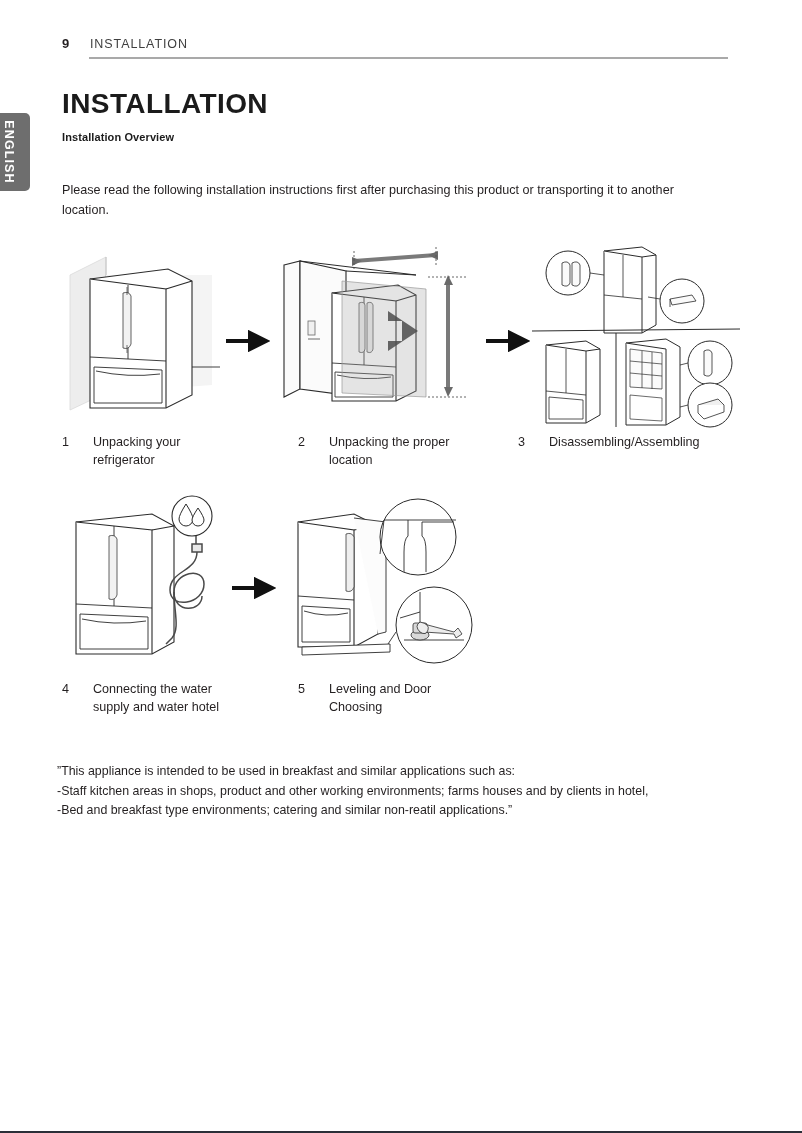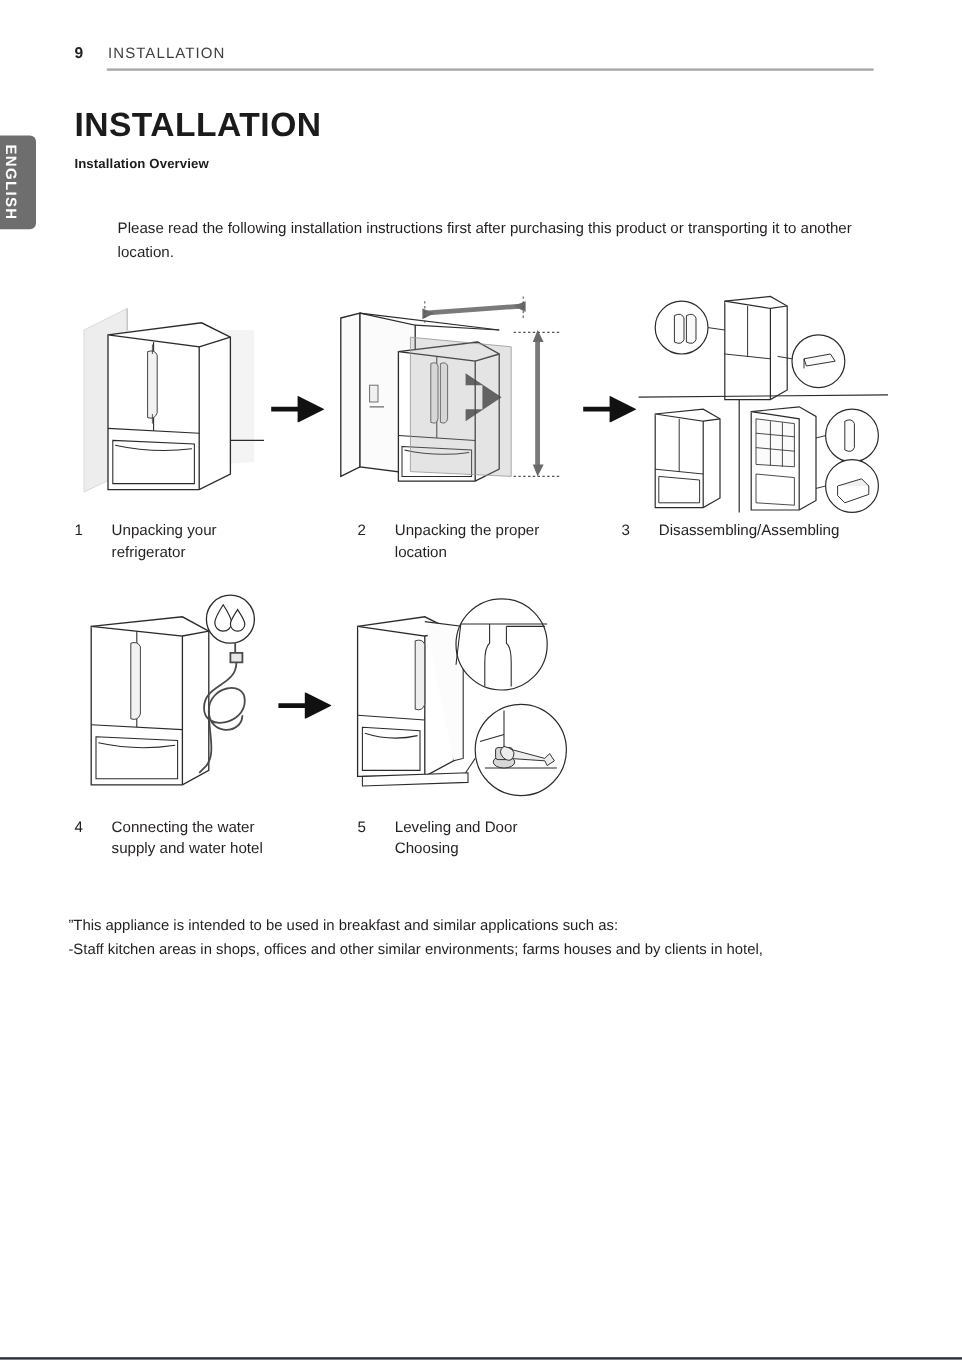--- a/index.html
+++ b/index.html
@@ -93,21 +93,20 @@
     color: #1b1b1b;
   }
   .intro-text {
     position: absolute;
     left: 62px;
     top: 180px;
     width: 640px;
     font-size: 12.6px;
     line-height: 20px;
     color: #231f20;
-    margin-left: 36px;
   }
 
   
   .steps-row {
     position: absolute;
     left: 0;
     width: 802px;
   }
   .row1 { top: 245px; height: 235px; }
   .row2 { top: 492px; height: 230px; }
@@ -438,16 +437,17 @@
     </div>
     <div class="step-label" style="left:10px; top:188px; width:175px;">
       <span class="num">5</span>
       <span class="txt">Leveling and Door Choosing</span>
     </div>
   </div>
 </div>
 
 <div class="appliance-note">
   <div>”This appliance is intended to be used in breakfast and similar applications such as:</div>
-  <div>-Staff kitchen areas in shops, offices and other similar environments; farms houses and by clients in hotel,</div>
+  <div>-Staff kitchen areas in shops, product and other working environments; farms houses and by clients in hotel,</div>
+  <div>-Bed and breakfast type environments; catering and similar non-reatil applications.”</div>
 </div>
 
 <div class="bottom-edge"></div>
 
 </body></html>

